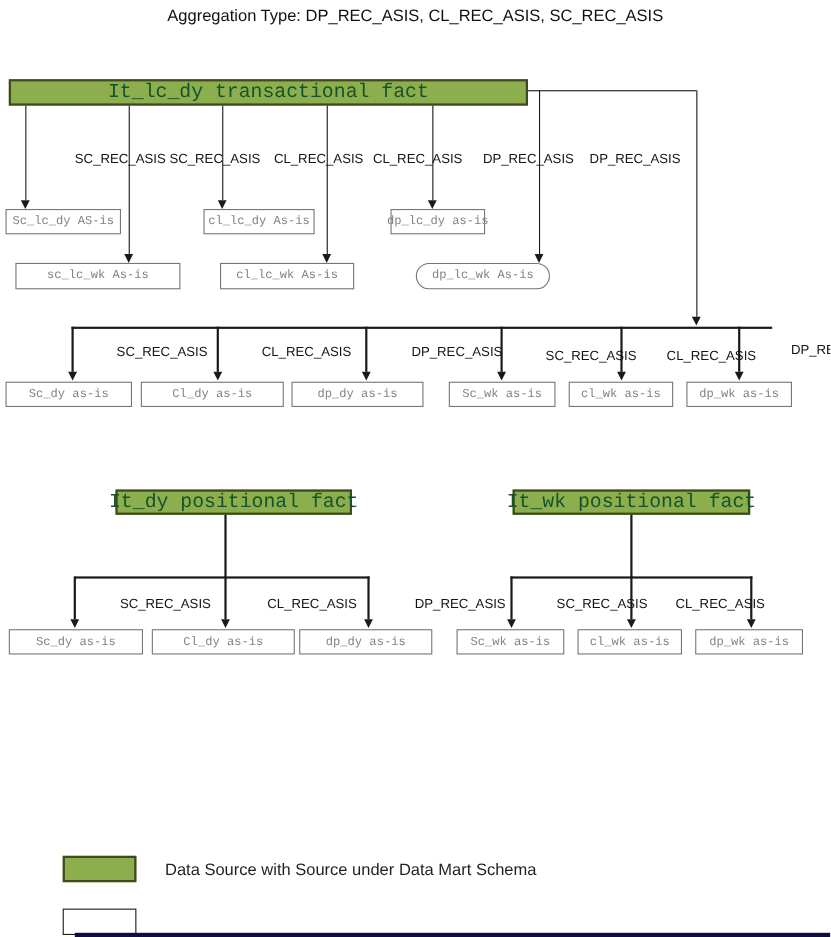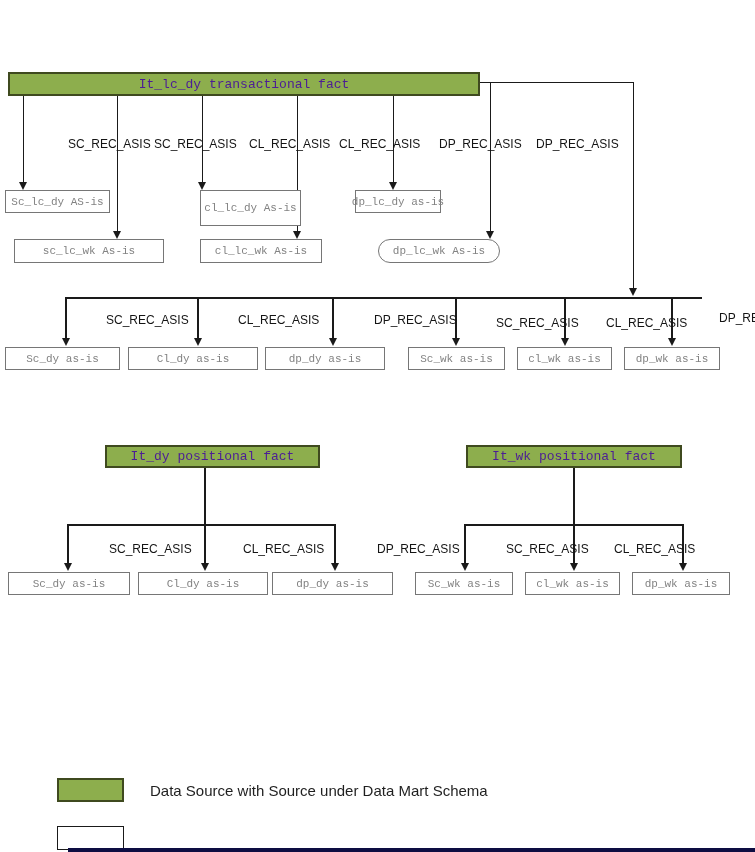--- a/index.html
+++ b/index.html
@@ -1,40 +1,41 @@
 <!DOCTYPE html>
 <html><head>
 <meta charset="utf-8">
 <style>
   html,body{margin:0;padding:0;background:#ffffff;}
   .canvas{position:relative;width:755px;height:852px;background:#ffffff;overflow:hidden;
           font-family:"Liberation Sans",sans-serif;}
   .title{position:absolute;top:6px;left:0;width:755px;text-align:center;
          font-size:15px;color:#111;}
   .gbox{position:absolute;box-sizing:border-box;background:#8dae4d;border:2px solid #3f4a1f;
-        font-family:"Liberation Mono","DejaVu Sans Mono",monospace;font-size:13px;color:#4c1d95;
+        font-family:"Liberation Mono","DejaVu Sans Mono",monospace;font-size:18px;color:#14532d;
         display:flex;align-items:center;justify-content:center;white-space:nowrap;}
   .wbox{position:absolute;box-sizing:border-box;background:#ffffff;border:1px solid #767676;
         font-family:"Liberation Mono","DejaVu Sans Mono",monospace;font-size:11px;color:#828282;
         display:flex;align-items:center;justify-content:center;white-space:nowrap;}
   .ln{position:absolute;background:#1a1a1a;}
   .ah{position:absolute;width:0;height:0;border-left:4px solid transparent;
       border-right:4px solid transparent;border-top:8px solid #1a1a1a;}
   .albl{position:absolute;font-size:12px;color:#141414;white-space:nowrap;margin-left:36px;}
   .swatch{position:absolute;box-sizing:border-box;width:67px;height:24px;}
   .sw-green{background:#8dae4d;border:2px solid #3f4a1f;}
   .sw-white{background:#ffffff;border:1px solid #1a1a1a;}
   .leglbl{position:absolute;left:150px;font-size:15px;color:#1f1f1f;white-space:nowrap;}
   .botbar{position:absolute;left:68px;top:848px;width:687px;height:4px;background:#0d0d42;}
 </style>
 </head>
 <body>
 
 <div class="canvas">
 
+  <div class="title">Aggregation Type: DP_REC_ASIS, CL_REC_ASIS, SC_REC_ASIS</div>
 
   <div class="gbox" style="left:8px;top:72px;width:472px;height:24px;">It_lc_dy transactional fact</div>
 
   <div class="ln" style="left:23px;top:96px;width:1px;height:86px;"></div>
   <div class="ah" style="left:19px;top:182px;"></div>
   <div class="ln" style="left:117px;top:96px;width:1px;height:135px;"></div>
   <div class="ah" style="left:113px;top:231px;"></div>
   <div class="ln" style="left:202px;top:96px;width:1px;height:86px;"></div>
   <div class="ah" style="left:198px;top:182px;"></div>
   <div class="ln" style="left:297px;top:96px;width:1px;height:135px;"></div>
@@ -49,21 +50,21 @@
   <div class="ah" style="left:629px;top:288px;"></div>
 
   <div class="albl" style="left:32px;top:137px;">SC_REC_ASIS</div>
   <div class="albl" style="left:118px;top:137px;">SC_REC_ASIS</div>
   <div class="albl" style="left:213px;top:137px;">CL_REC_ASIS</div>
   <div class="albl" style="left:303px;top:137px;">CL_REC_ASIS</div>
   <div class="albl" style="left:403px;top:137px;">DP_REC_ASIS</div>
   <div class="albl" style="left:500px;top:137px;">DP_REC_ASIS</div>
 
   <div class="wbox" style="left:5px;top:190px;width:105px;height:23px;">Sc_lc_dy AS-is</div>
-  <div class="wbox" style="left:200px;top:190px;width:101px;height:36px;">cl_lc_dy As-is</div>
+  <div class="wbox" style="left:185px;top:190px;width:101px;height:23px;">cl_lc_dy As-is</div>
   <div class="wbox" style="left:355px;top:190px;width:86px;height:23px;">dp_lc_dy as-is</div>
 
   <div class="wbox" style="left:14px;top:239px;width:150px;height:24px;">sc_lc_wk As-is</div>
   <div class="wbox" style="left:200px;top:239px;width:122px;height:24px;">cl_lc_wk As-is</div>
   <div class="wbox" style="left:378px;top:239px;width:122px;height:24px;border-radius:12px;">dp_lc_wk As-is</div>
 
   <div class="ln" style="left:65px;top:297px;width:637px;height:2px;"></div>
   <div class="ln" style="left:65px;top:297px;width:2px;height:41px;"></div>
   <div class="ah" style="left:62px;top:338px;"></div>
   <div class="ln" style="left:197px;top:297px;width:2px;height:41px;"></div>

